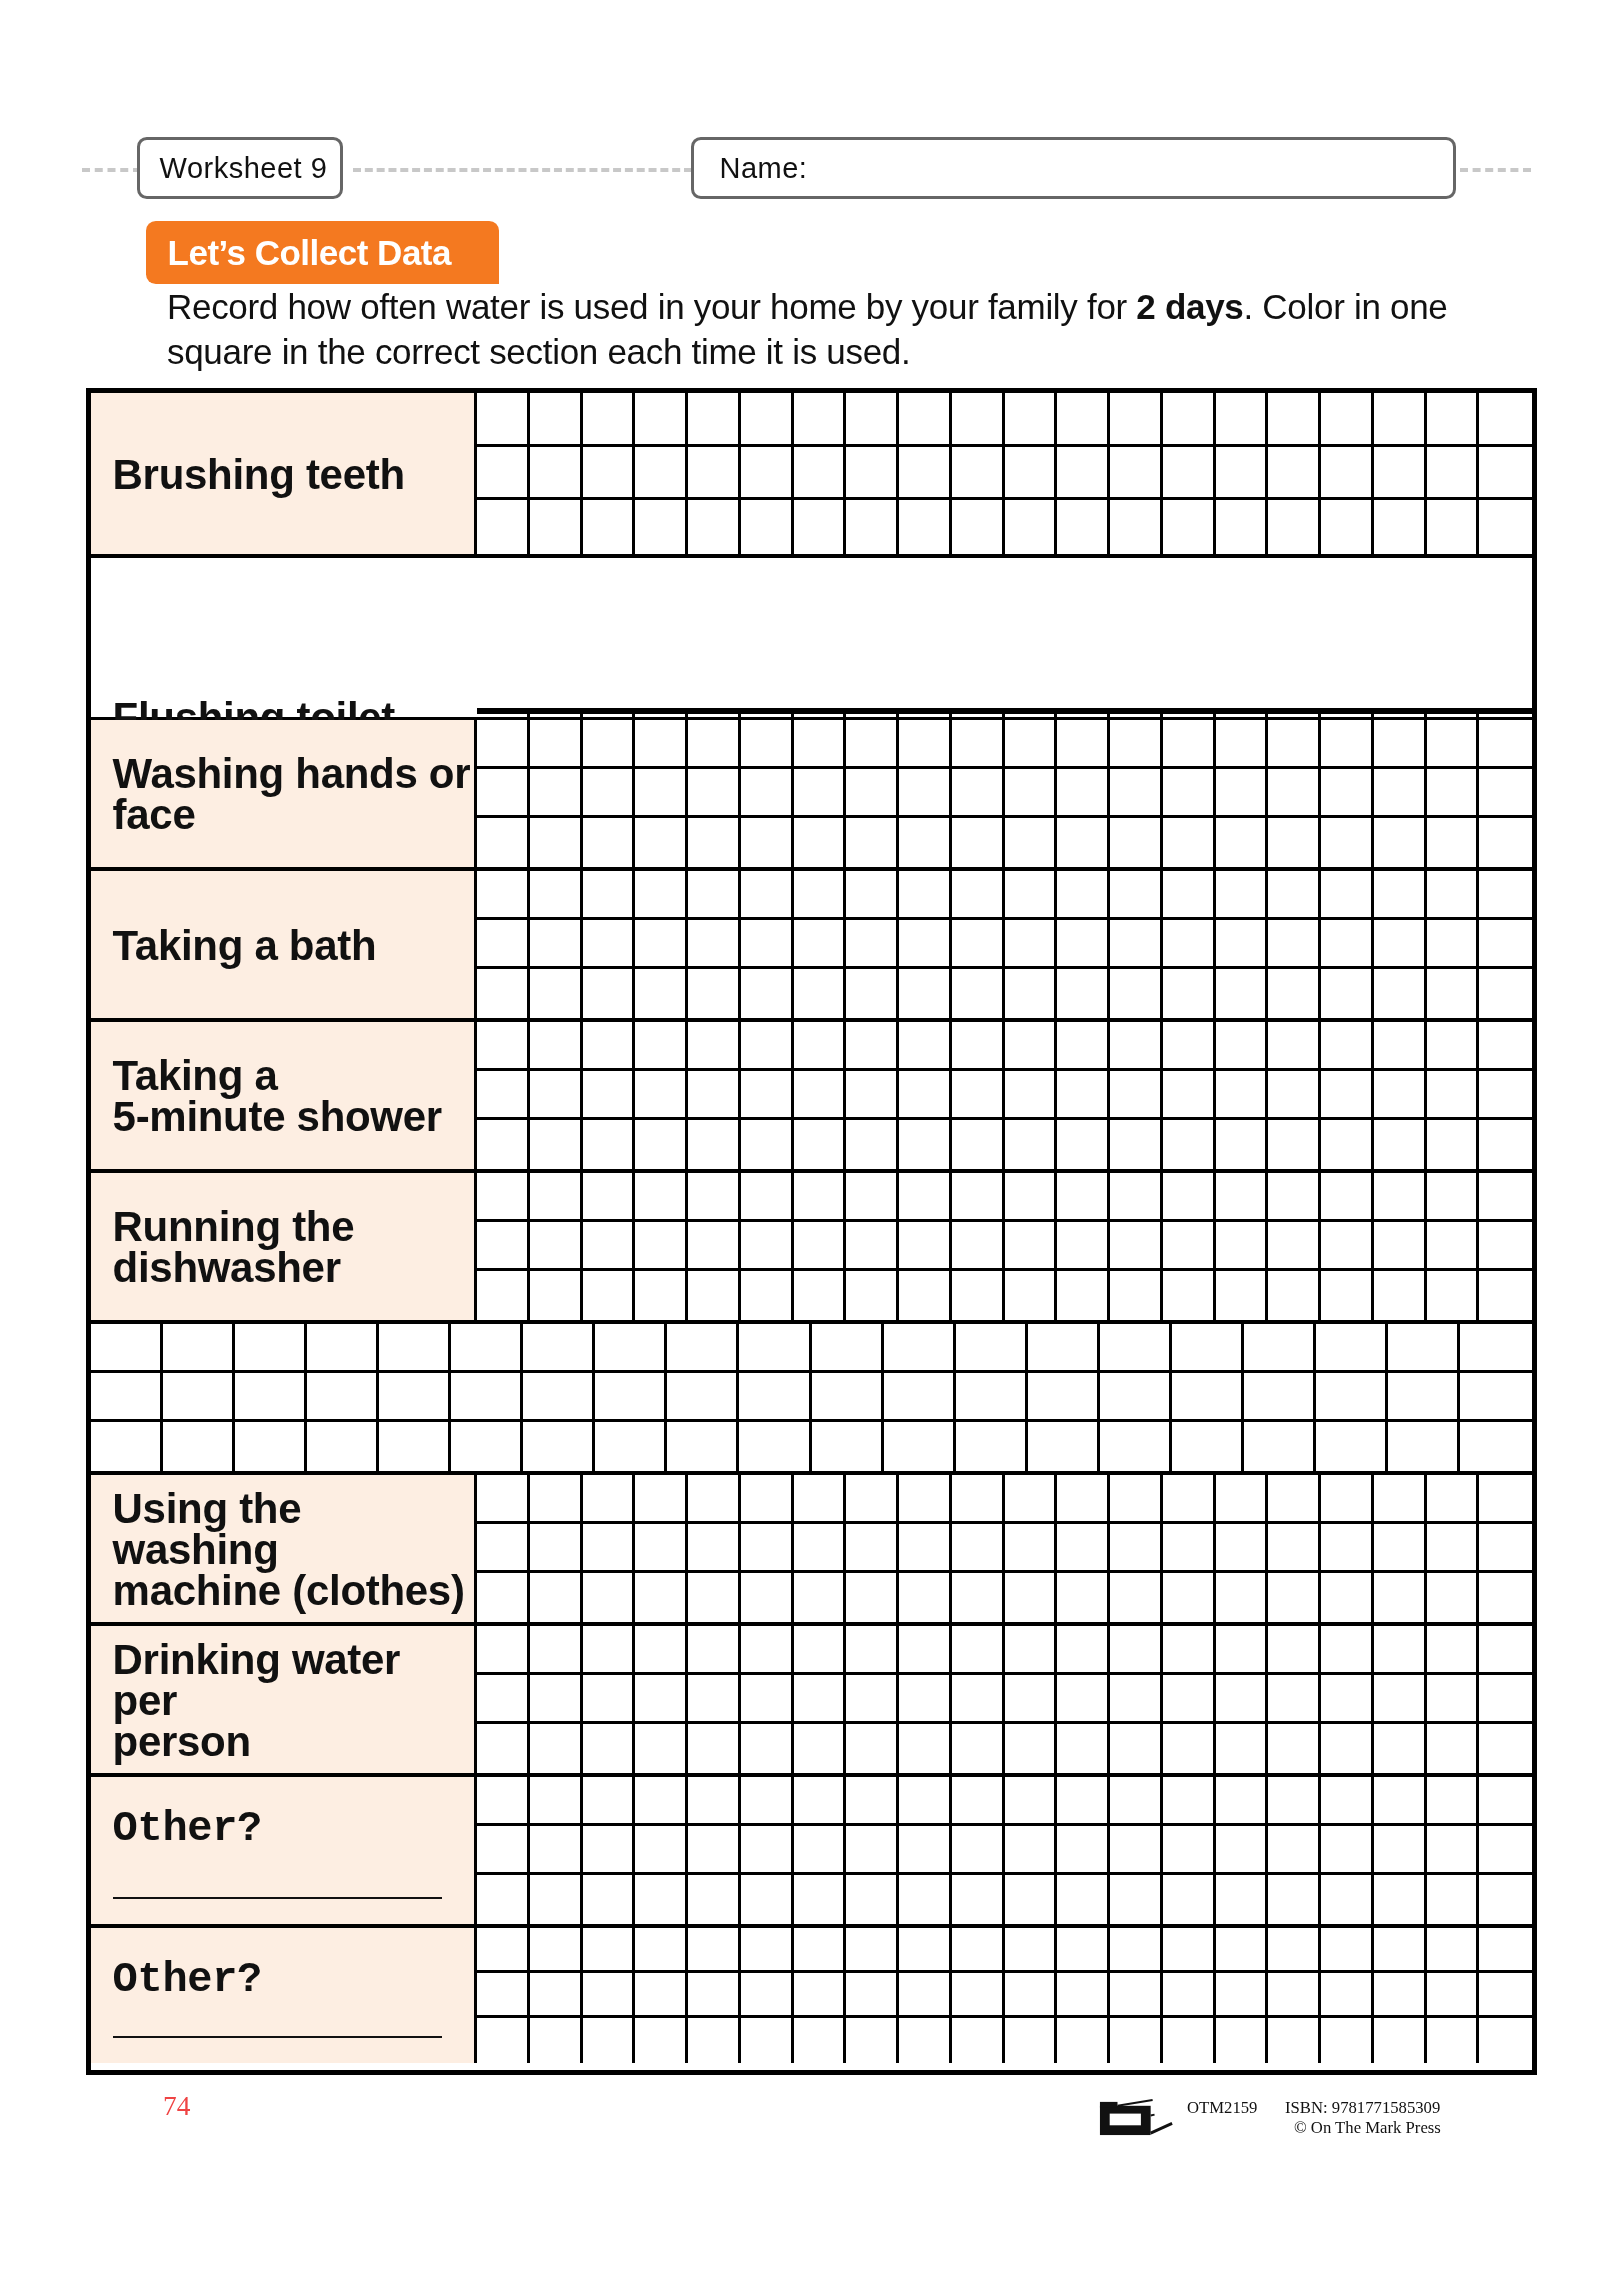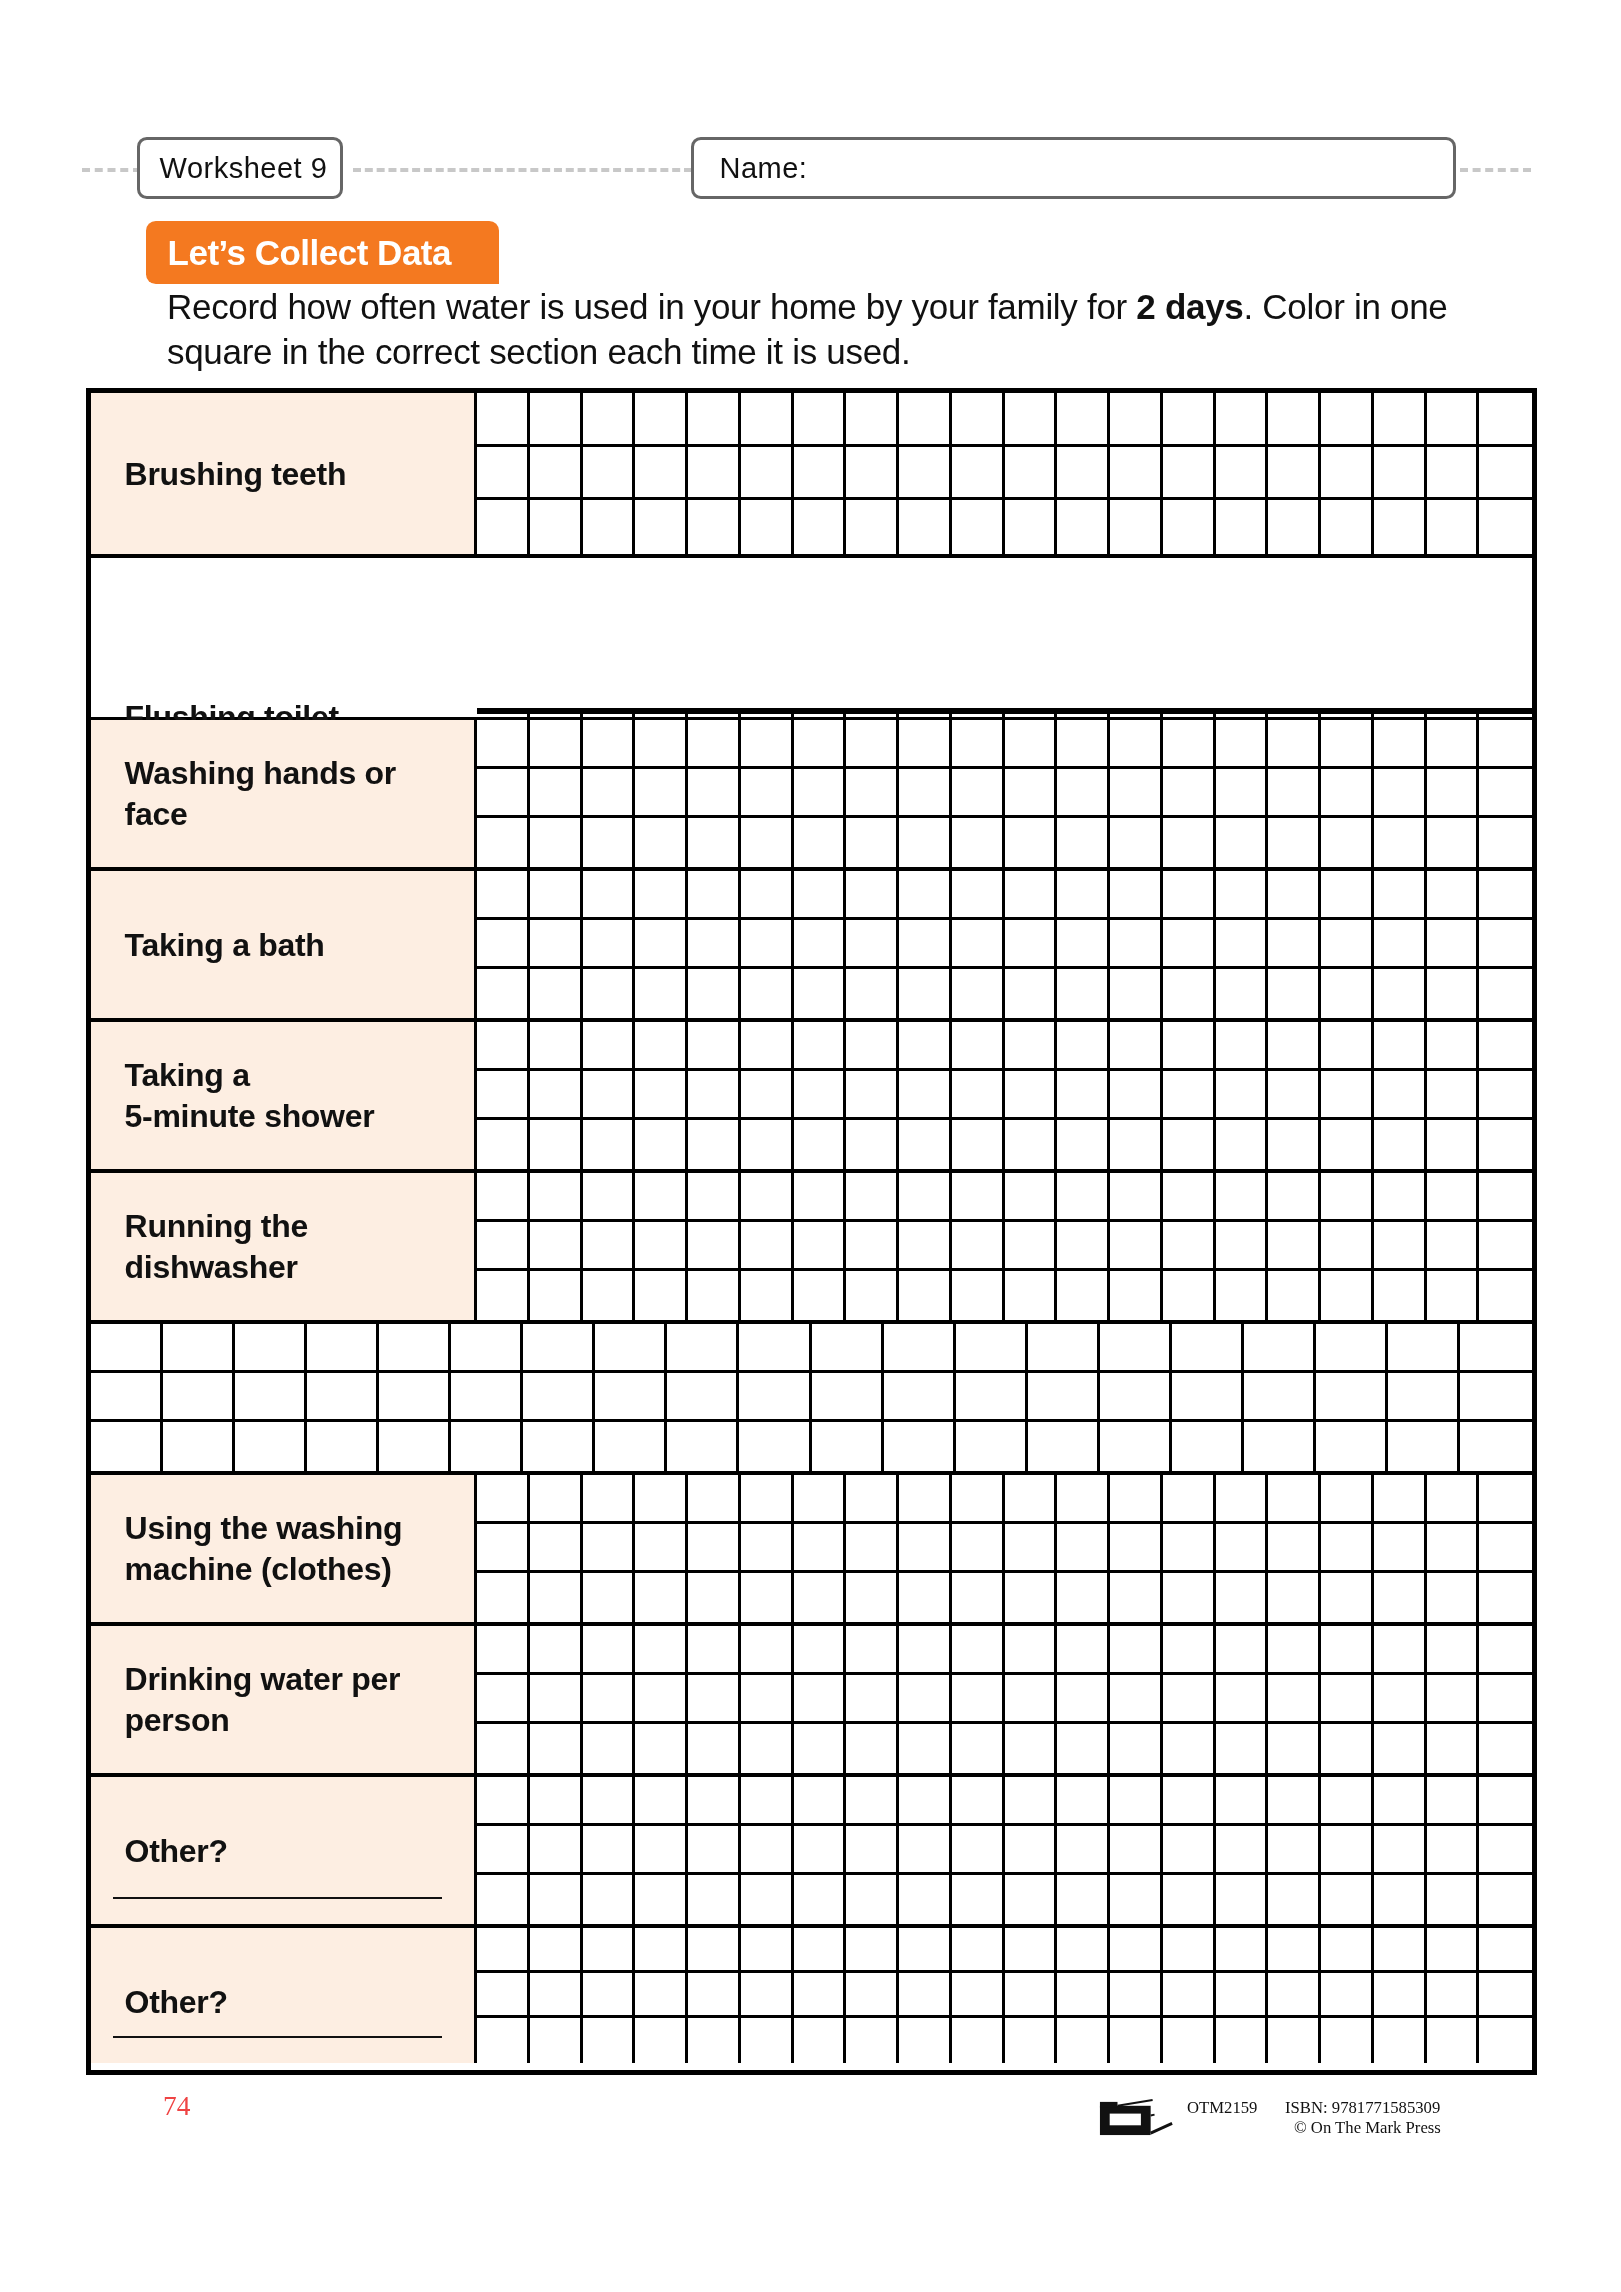--- a/index.html
+++ b/index.html
@@ -12,22 +12,22 @@
   .pill { position:absolute; left:146px; top:221px; width:353px; height:63px; background:#f47920; border-radius:9.8px 9.8px 0 9.8px; box-sizing:border-box; padding-left:21.6px; display:flex; align-items:center; }
   .pill span { color:#fff; font-weight:bold; font-size:35px; letter-spacing:-0.5px; }
 
   .instr { position:absolute; left:167px; top:284px; width:1323px; font-size:35px; line-height:45px; color:#111; letter-spacing:-0.3px; }
   .instr b { font-weight:bold; }
 
   .table { position:absolute; left:86px; top:388px; width:1451px; height:1687px; border:5.9px solid #000; box-sizing:border-box; background:#fff; }
   .row { position:absolute; left:0; right:0; border-bottom:4.9px solid #000; box-sizing:border-box; display:flex; }
   .row.last { border-bottom:none; }
   .label-cell { width:386px; flex:0 0 386px; background:#fdeee2; border-right:3.9px solid #000; box-sizing:border-box; position:relative; }
-  .label-text { position:absolute; left:21.6px; top:50%; transform:translateY(-50%); font-weight:bold; font-size:32px; line-height:41px; color:#111; letter-spacing:-0.3px; white-space:pre-line;margin-left:12px; }
-  .label-text.top { top:54px; transform:none; }
+  .label-text { position:absolute; left:21.6px; top:50%; transform:translateY(-50%); font-weight:bold; font-size:42px; line-height:41px; color:#111; letter-spacing:-0.3px; white-space:pre-line; }
+  .label-text.top { top:32px; transform:none;font-family:Liberation Mono, monospace; }
   .write-line { position:absolute; left:21.6px; width:329px; bottom:25.5px; border-top:2.9px solid #111; }
   .grid { flex:1; display:grid; grid-template-columns:repeat(20, 1fr); grid-template-rows:repeat(3, 1fr); }
   .cell { border-right:3.9px solid #000; border-bottom:3.9px solid #000; box-sizing:border-box; background:#fff; }
   .cell.c20 { border-right:none; }
   .cell.r3 { border-bottom:none; }
 
   .page-num { position:absolute; left:163px; top:2091px; font-family:"Liberation Serif", serif; font-size:27.4px; color:#ef4444; }
   .pub-logo { position:absolute; left:1098px; top:2098px; width:78px; height:39px; }
   .pub-code { position:absolute; left:1187px; top:2098px; font-family:"Liberation Serif", serif; font-size:16.7px; color:#111; }
   .pub-isbn { position:absolute; left:1285px; top:2098px; font-family:"Liberation Serif", serif; font-size:16.7px; color:#111; }

